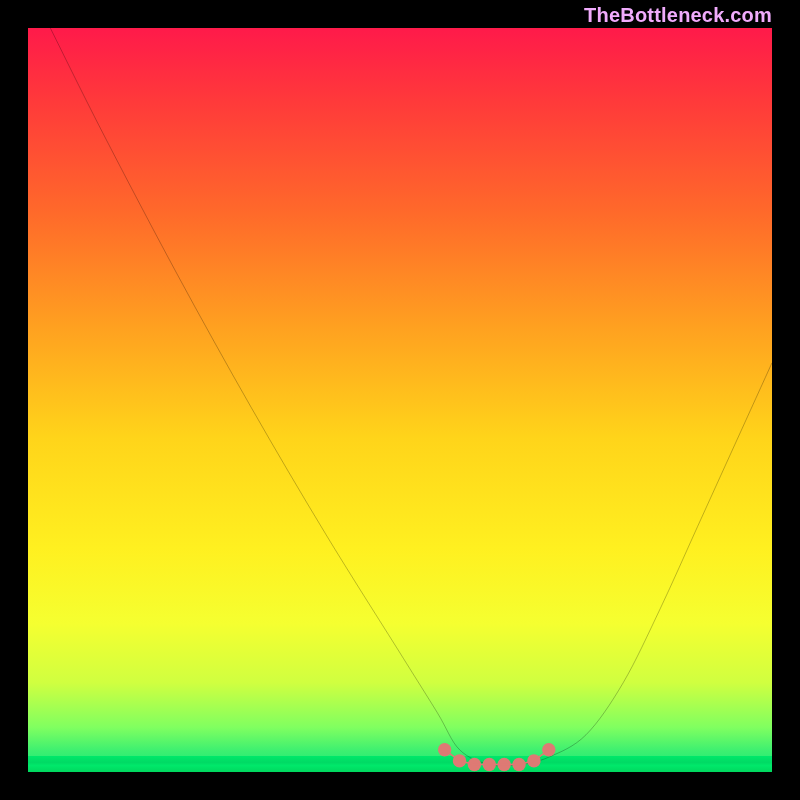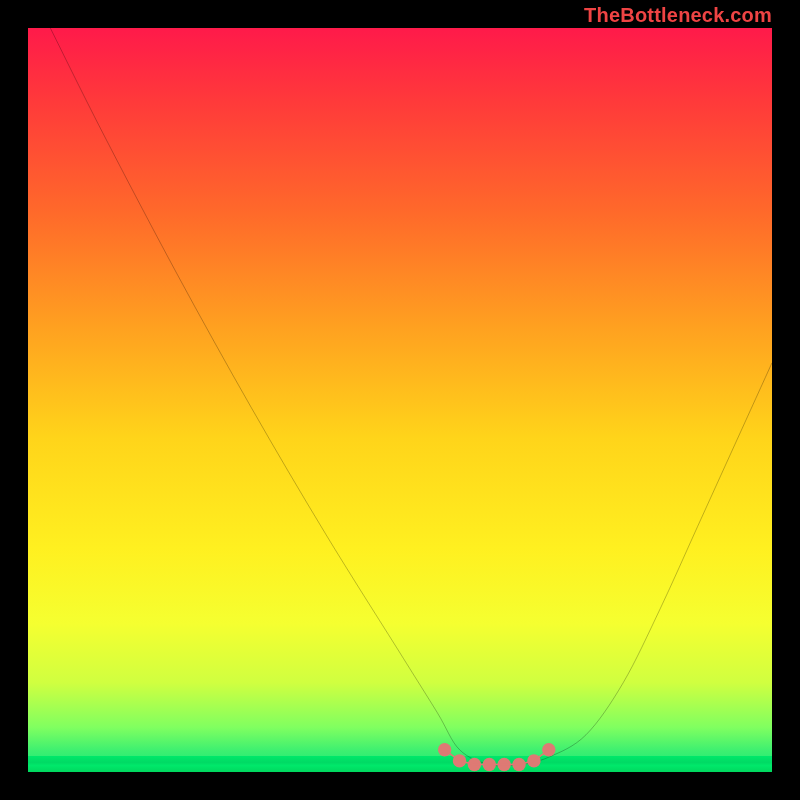--- a/index.html
+++ b/index.html
@@ -36,21 +36,21 @@
       #d0ff40 88%,
       #80ff60 94%,
       #40f070 97%,
       #10e878 100%
     );
   }
   .watermark {
     position: absolute;
     top: 4px;
     right: 28px;
-    color: #ef4444;
+    color: #f0abfc;
     font-size: 20px;
     font-weight: 600;
     letter-spacing: 0.2px;
   }
   svg.overlay {
     position: absolute;
     left: 28px;
     top: 28px;
     width: 744px;
     height: 744px;

